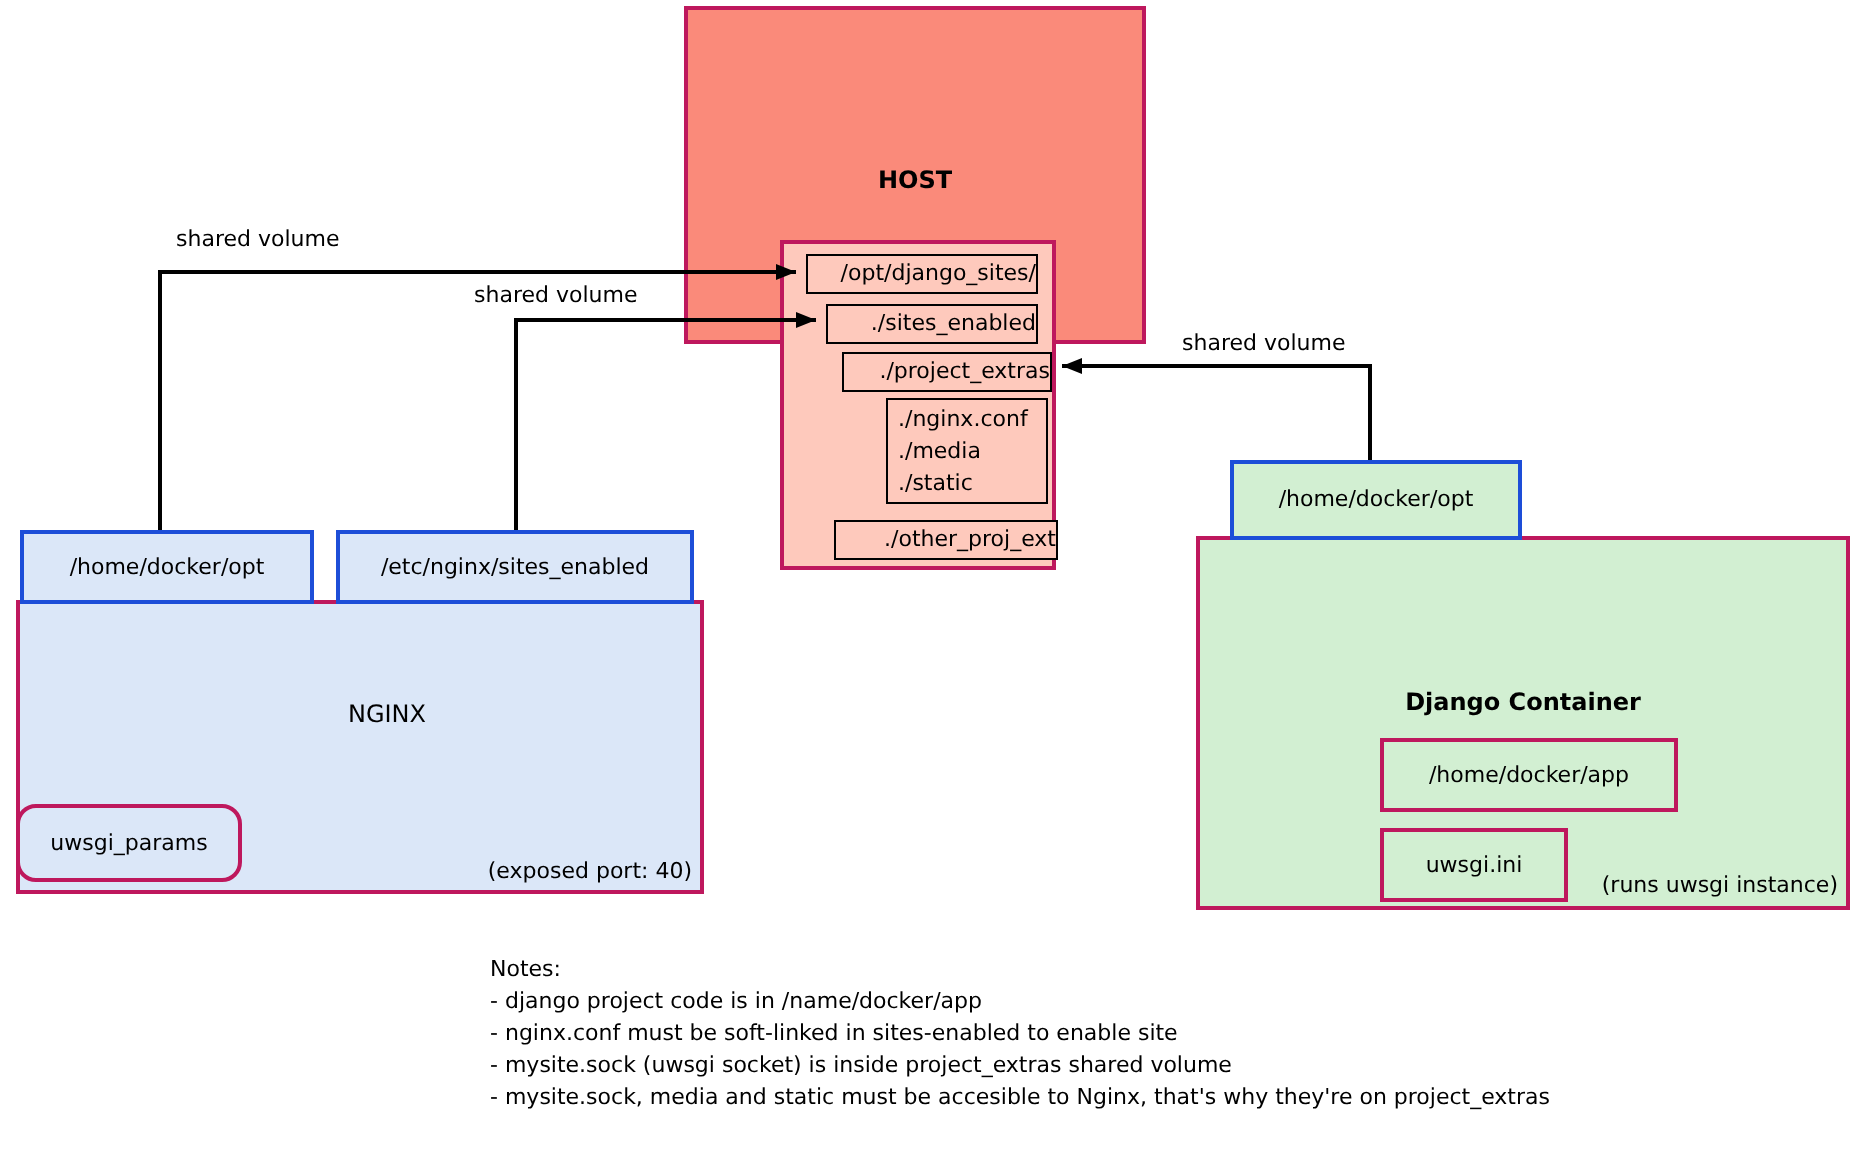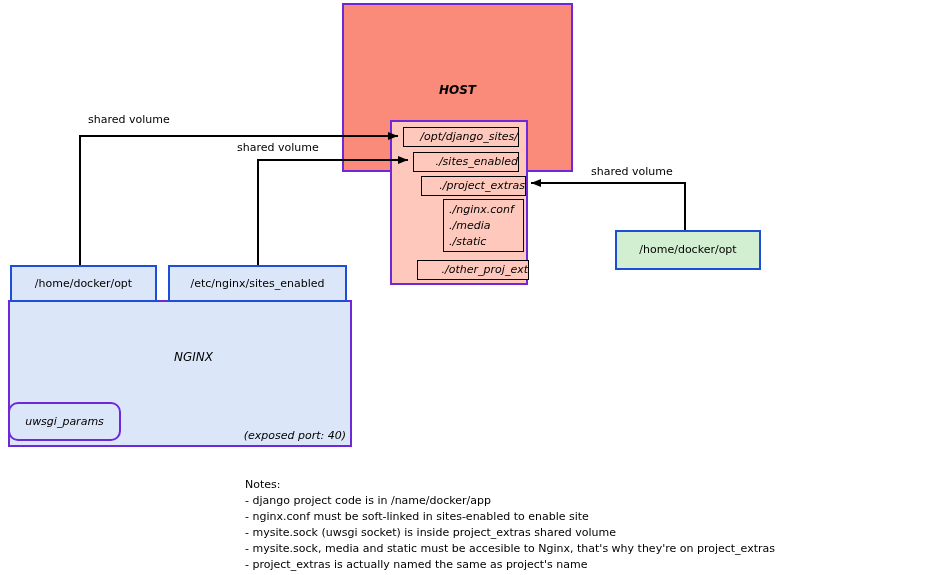--- a/index.html
+++ b/index.html
@@ -7,21 +7,21 @@
   .canvas {
     position: relative;
     width: 930px; height: 575px;
     background: #fff;
     font-family: "DejaVu Sans", "Liberation Sans", sans-serif;
     font-size: 11px;
     color: #000;
     overflow: hidden;
   }
   .abs { position: absolute; }
-  .bordered { border: 2px solid #6d28d9; font-style: italic; }
+  .bordered { border: 2px solid #be185d; }
 
   
   .host-box { left: 342px; top: 3px; width: 231px; height: 169px; background: var(--host-red, #fa8a7a); }
   .host-title { left: 0; top: 78px; width: 100%; text-align: center; font-weight: bold; font-size: 12px; }
 
   .pink-panel { left: 390px; top: 120px; width: 138px; height: 165px; background: var(--host-pink, #fec9bc); }
   .dirbox { position: absolute; border: 1px solid #000; background: var(--host-pink, #fec9bc); text-align: right; }
   .d1 { left: 11px; top: 5px;  width: 116px; height: 20px; line-height: 18px; }
   .d2 { left: 21px; top: 30px; width: 106px; height: 20px; line-height: 18px; }
   .d3 { left: 29px; top: 54px; width: 105px; height: 20px; line-height: 18px; }
@@ -78,33 +78,38 @@
   </div>
 
   <div class="abs bordered nginx-box">
     <div class="abs nginx-title">NGINX</div>
     <div class="abs port-note">(exposed port: 40)</div>
   </div>
   <div class="tab tab-nginx-opt">/home/docker/opt</div>
   <div class="tab tab-nginx-sites">/etc/nginx/sites_enabled</div>
   <div class="abs bordered uwsgi-params-box">uwsgi_params</div>
 
+  <div class="abs bordered django-box">
+    <div class="abs django-title">Django Container</div>
+    <div class="abs bordered app-box">/home/docker/app</div>
+    <div class="abs bordered ini-box">uwsgi.ini</div>
+    <div class="abs runs-note">(runs uwsgi instance)</div>
+  </div>
   <div class="tab tab-django-opt">/home/docker/opt</div>
 
   <div class="arrow-label al1">shared volume</div>
   <div class="arrow-label al2">shared volume</div>
   <div class="arrow-label al3">shared volume</div>
 
   <div class="abs notes">
     <div>Notes:</div>
     <div>- django project code is in /name/docker/app</div>
     <div>- nginx.conf must be soft-linked in sites-enabled to enable site</div>
     <div>- mysite.sock (uwsgi socket) is inside project_extras shared volume</div>
     <div>- mysite.sock, media and static must be accesible to Nginx, that's why they're on project_extras</div>
-    <div>- project_extras is actually named the same as project's name</div>
   </div>
 
   <svg class="overlay" width="930" height="575">
     <defs>
       <marker id="arrow" markerWidth="11" markerHeight="9" refX="10" refY="4" orient="auto" markerUnits="userSpaceOnUse">
         <path d="M0,0 L10,4 L0,8 z" fill="#000"></path>
       </marker>
     </defs>
     <path d="M80,265 L80,136 L398,136" fill="none" stroke="#000" stroke-width="2" marker-end="url(#arrow)"></path>
     <path d="M258,265 L258,160 L408,160" fill="none" stroke="#000" stroke-width="2" marker-end="url(#arrow)"></path>

